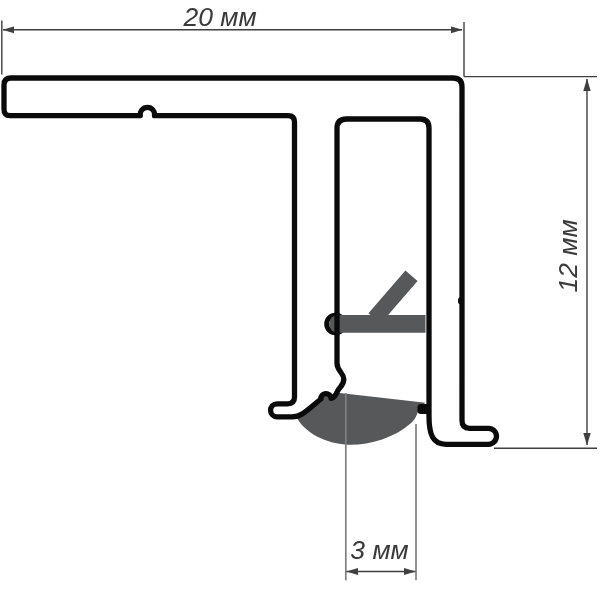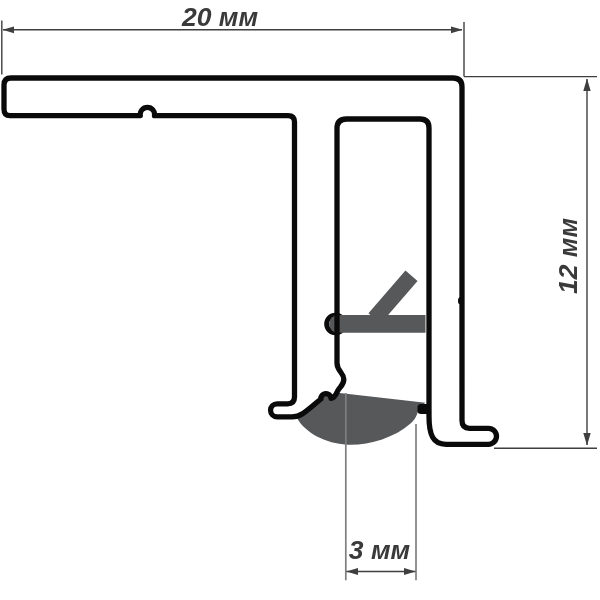--- a/index.html
+++ b/index.html
@@ -1,16 +1,16 @@
 <!DOCTYPE html>
 <html><head>
 <meta charset="utf-8">
 <style>
   html,body{margin:0;padding:0;background:#ffffff;}
-  #wrap{width:600px;height:600px;position:relative;overflow:hidden;font-weight:bold;}
+  #wrap{width:600px;height:600px;position:relative;overflow:hidden;}
   svg{display:block;}
   text{font-family:"Liberation Sans", sans-serif;font-style:italic;fill:#3a3a3a;}
 </style>
 </head>
 <body>
 <div id="wrap">
 <svg width="600" height="600" viewBox="0 0 600 600">
   <rect x="0" y="0" width="600" height="600" fill="#ffffff"></rect>
 
   <defs>

